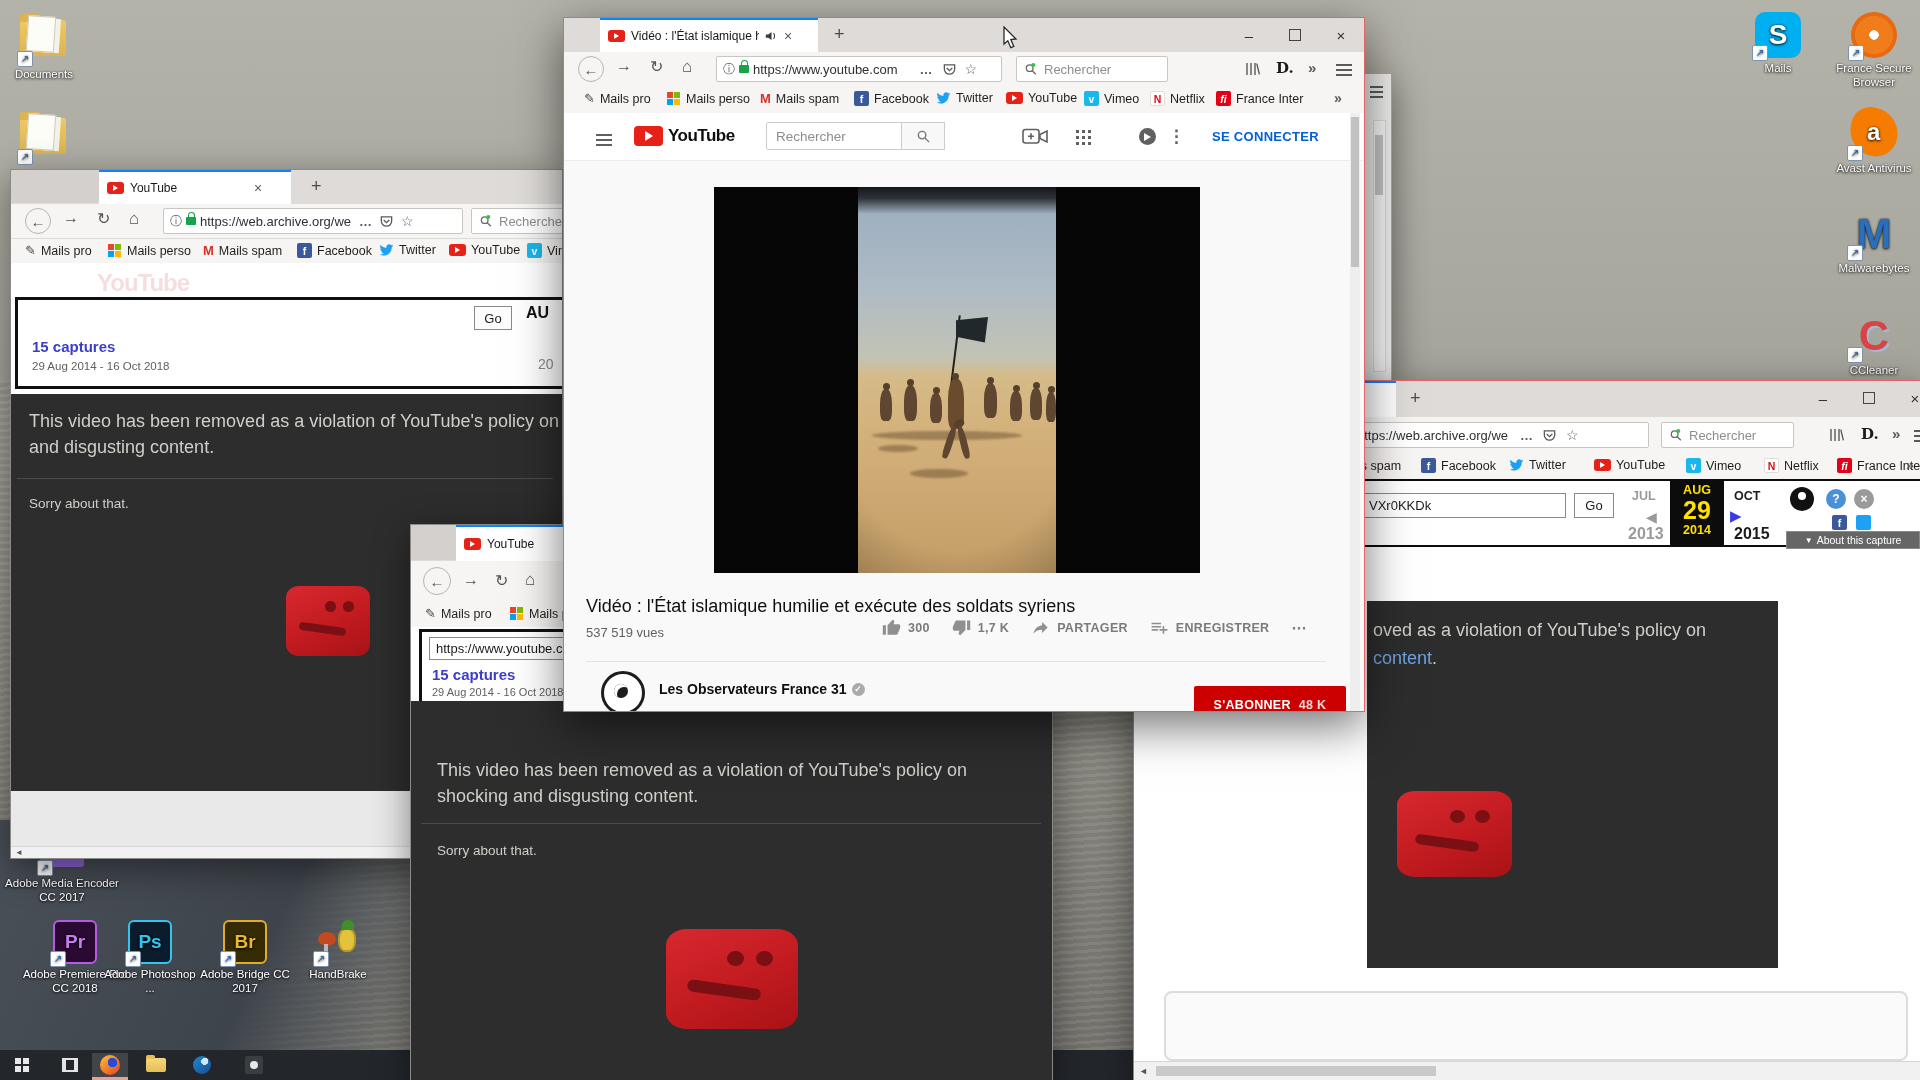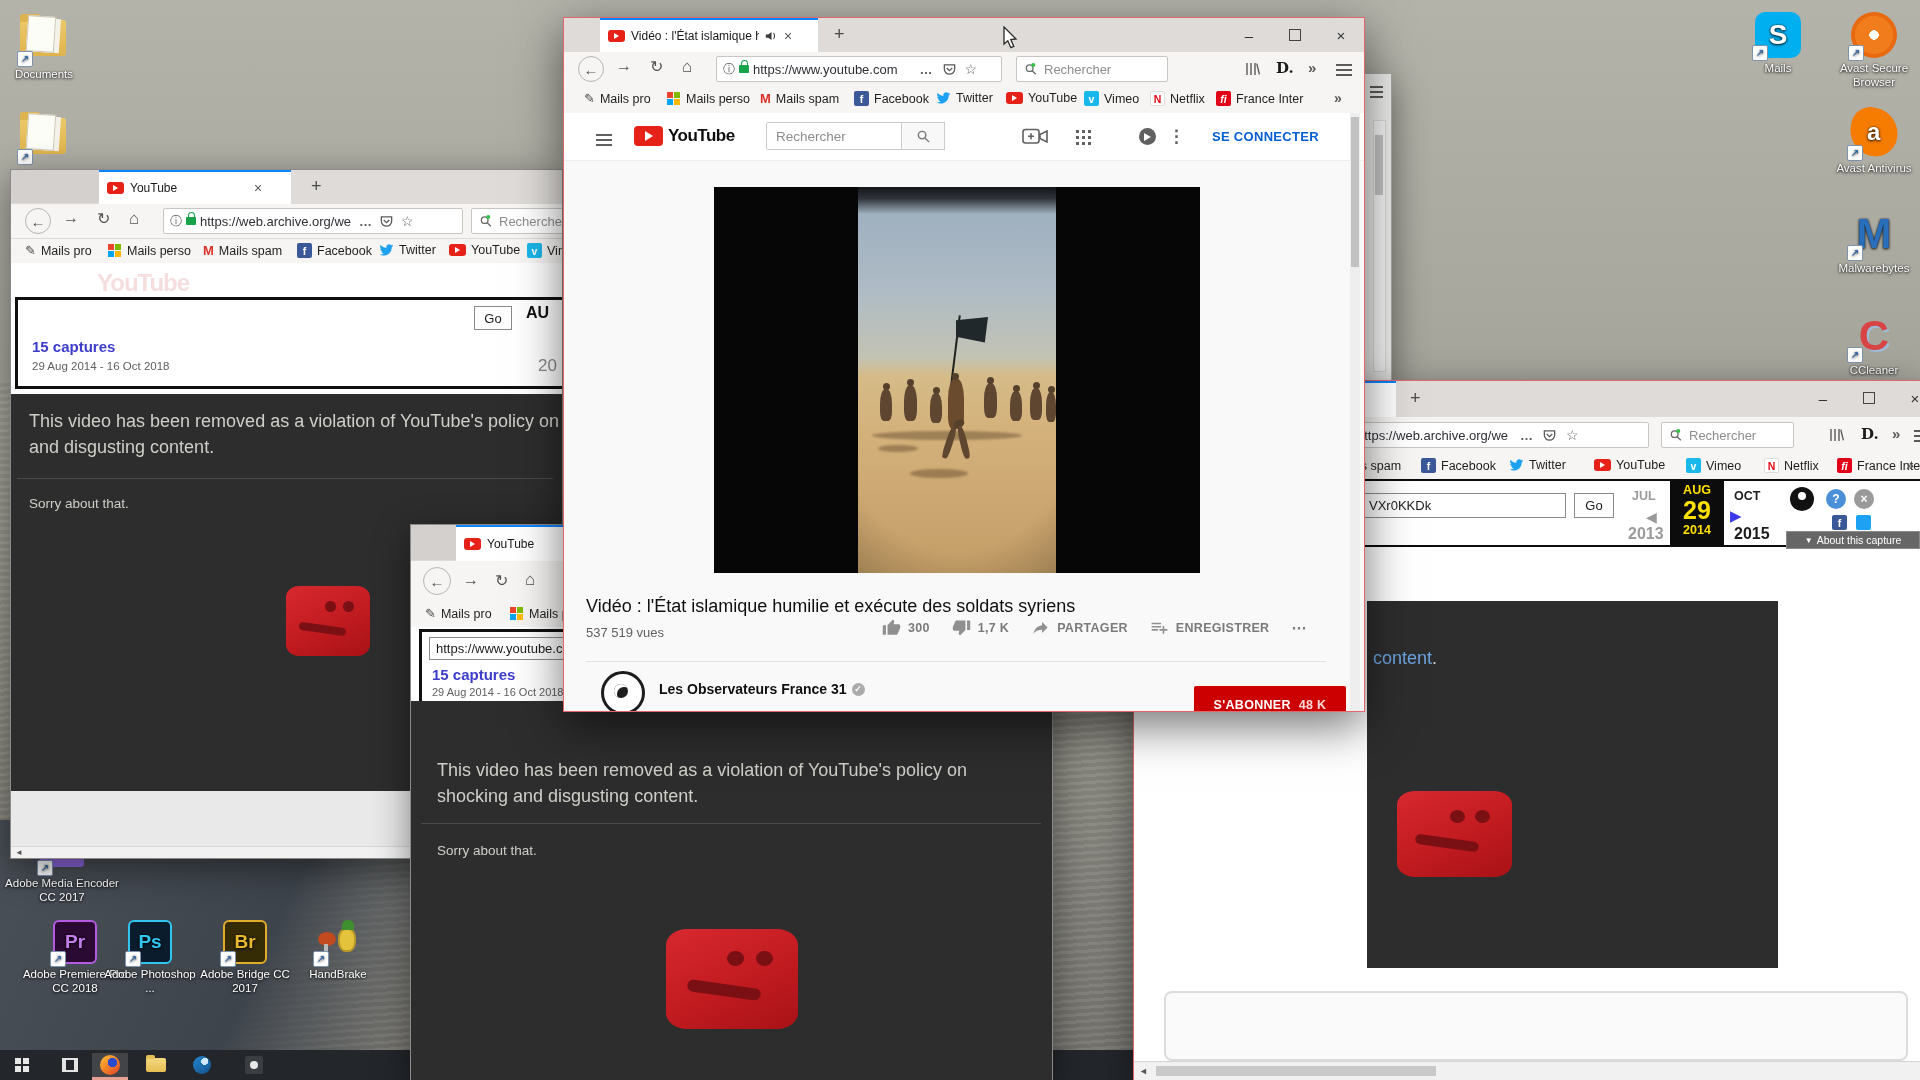--- a/index.html
+++ b/index.html
@@ -144,21 +144,21 @@
         </div>
         <span class="sc">↗</span>
       </div>
     <div>Mails</div>
   </div>
   <div class="dicon" style="left:1828px;top:12px;">
     <div class="dic" style="width:46px;height:46px;">
         <div style="width:46px;height:46px;border-radius:50%;background:radial-gradient(circle at 50% 50%,#fff 0 14%,#f07c1c 15% 58%,#e8690f 59% 100%);"></div>
         <span class="sc">↗</span>
       </div>
-    <div>Avast Secure Browser</div>
+    <div>France Secure Browser</div>
   </div>
   <div class="dicon" style="left:1828px;top:108px;">
     <div class="dic" style="width:48px;height:50px;">
         <div style="width:48px;height:48px;background:#f57c00;border-radius:40% 55% 45% 55%;transform:rotate(12deg);display:flex;align-items:center;justify-content:center;">
           <span style="transform:rotate(-12deg);color:#fff;font-weight:bold;font-size:24px;">a</span>
         </div>
         <span class="sc">↗</span>
       </div>
     <div>Avast Antivirus</div>
   </div>
@@ -313,21 +313,21 @@
         </span>
     </div>
 
     <div class="abs" style="left:0;top:93px;width:551px;height:131px;background:#fff;">
       <span class="wm" style="left:86px;top:6px;">YouTube</span>
       <div class="wbbox" style="left:4px;top:34px;width:547px;height:92px;">
         <div class="gobtn" style="left:456px;top:6px;width:38px;height:24px;">Go</div>
         <span class="abs" style="left:508px;top:4px;font-weight:bold;font-size:16px;color:#111;">AU</span>
         <span class="abs" style="left:14px;top:38px;" class2="captures"><span class="captures">15 captures</span></span>
         <span class="abs daterange" style="left:14px;top:60px;">29 Aug 2014 - 16 Oct 2018</span>
-        <span class="abs" style="left:520px;top:56px;font-size:17px;color:#8a8a8a;">20</span>
+        <span class="abs" style="left:520px;top:56px;font-size:14px;color:#8a8a8a;">20</span>
       </div>
     </div>
 
     <div class="darkpage" style="left:0;top:224px;width:551px;height:397px;">
       <div class="remtxt" style="left:18px;top:14px;width:640px;">This video has been removed as a violation of YouTube's policy on shocking and disgusting content.</div>
       <div class="remhr" style="left:6px;top:84px;width:536px;"></div>
       <div class="sorry" style="left:18px;top:102px;">Sorry about that.</div>
       <div class="sadtv" style="left:275px;top:192px;width:84px;height:70px;">
           <i></i>
           <i></i>
@@ -491,20 +491,21 @@
       <span class="cic" style="left:720px;top:8px;width:20px;height:20px;background:#9a9a9a;font-size:12px;">×</span>
       <span class="icsq" style="position:absolute;left:698px;top:34px;background:#3b5998;">f</span>
       <span class="abs" style="left:722px;top:34px;width:15px;height:15px;background:#1da1f2;border-radius:2px;"></span>
       <div class="abs" style="left:652px;top:50px;width:132px;height:16px;background:#666;border:1px solid #8a8a8a;color:#fff;font-size:10.5px;display:flex;align-items:center;justify-content:center;gap:4px;">
         <span style="font-size:8px;">▼</span>
         <span>About this capture</span>
       </div>
     </div>
 
     <div class="darkpage" style="left:233px;top:220px;width:411px;height:367px;">
+      <div class="remtxt" style="left:6px;top:16px;width:400px;white-space:nowrap;">oved as a violation of YouTube's policy on</div>
       <div class="remtxt" style="left:6px;top:44px;"><span style="color:#6ca3e0;">content</span><span>.</span></div>
       <div class="sadtv" style="left:30px;top:190px;width:115px;height:86px;">
           <i></i>
           <i></i>
           <b></b>
         </div>
     </div>
     <div class="abs" style="left:30px;top:610px;width:740px;height:66px;border:2px solid #dcdcdc;border-radius:8px;background:#fafafa;"></div>
     <div class="hscroll" style="left:0;top:680px;width:787px;height:19px;">
       <span class="abs" style="left:5px;top:4px;font-size:9px;color:#555;">◄</span>

